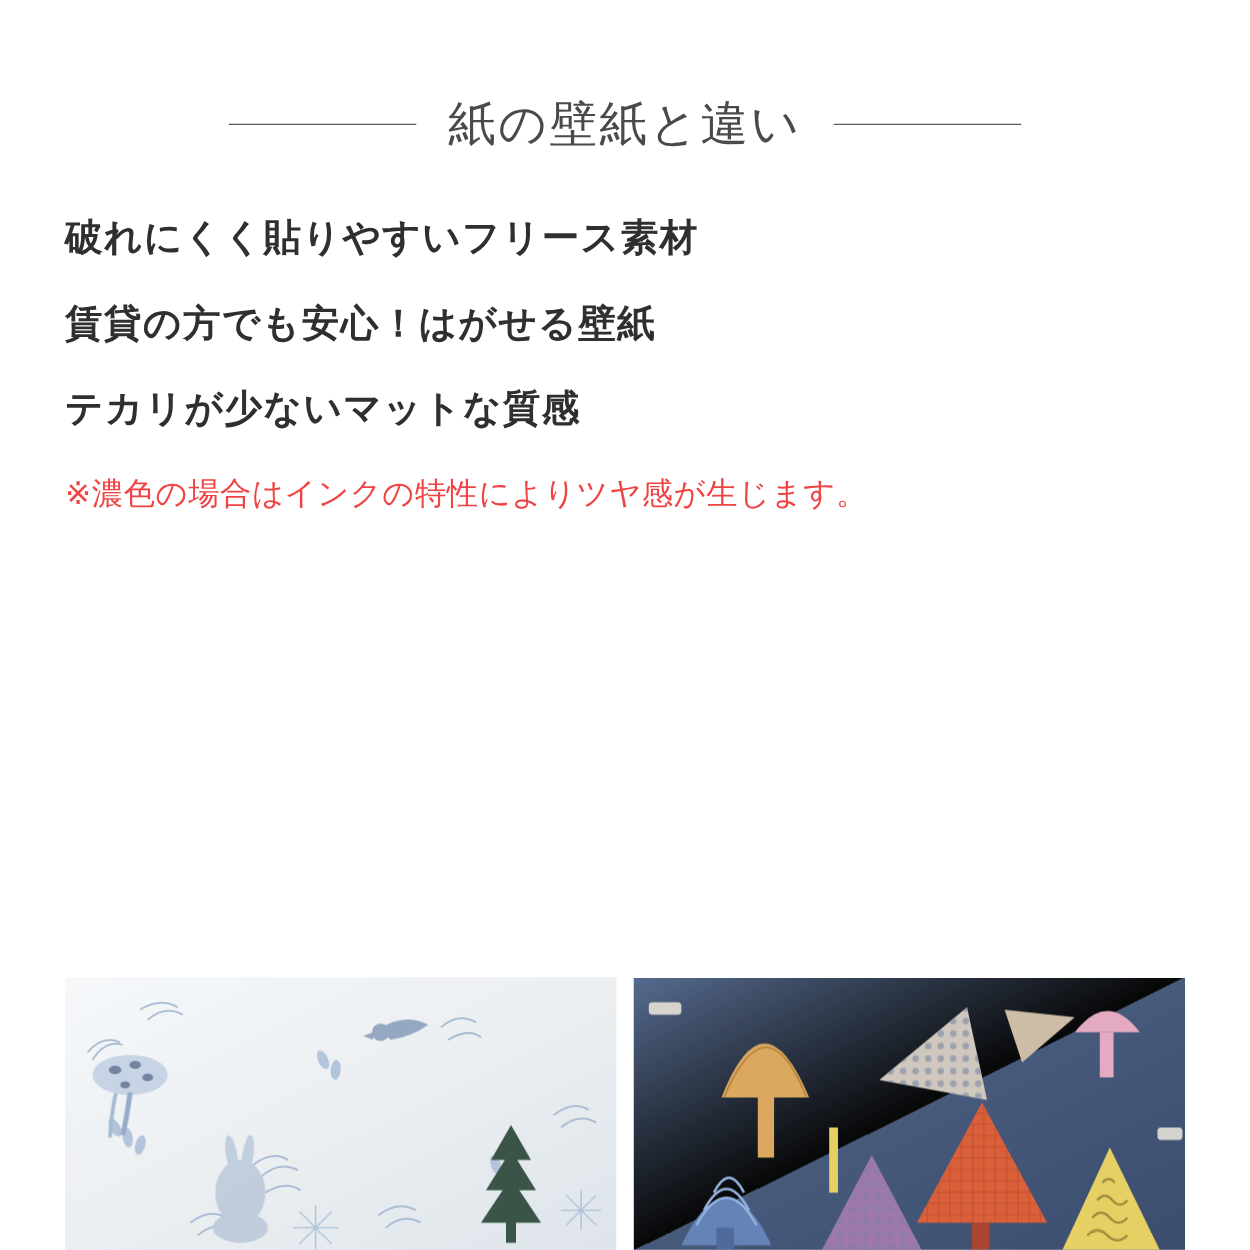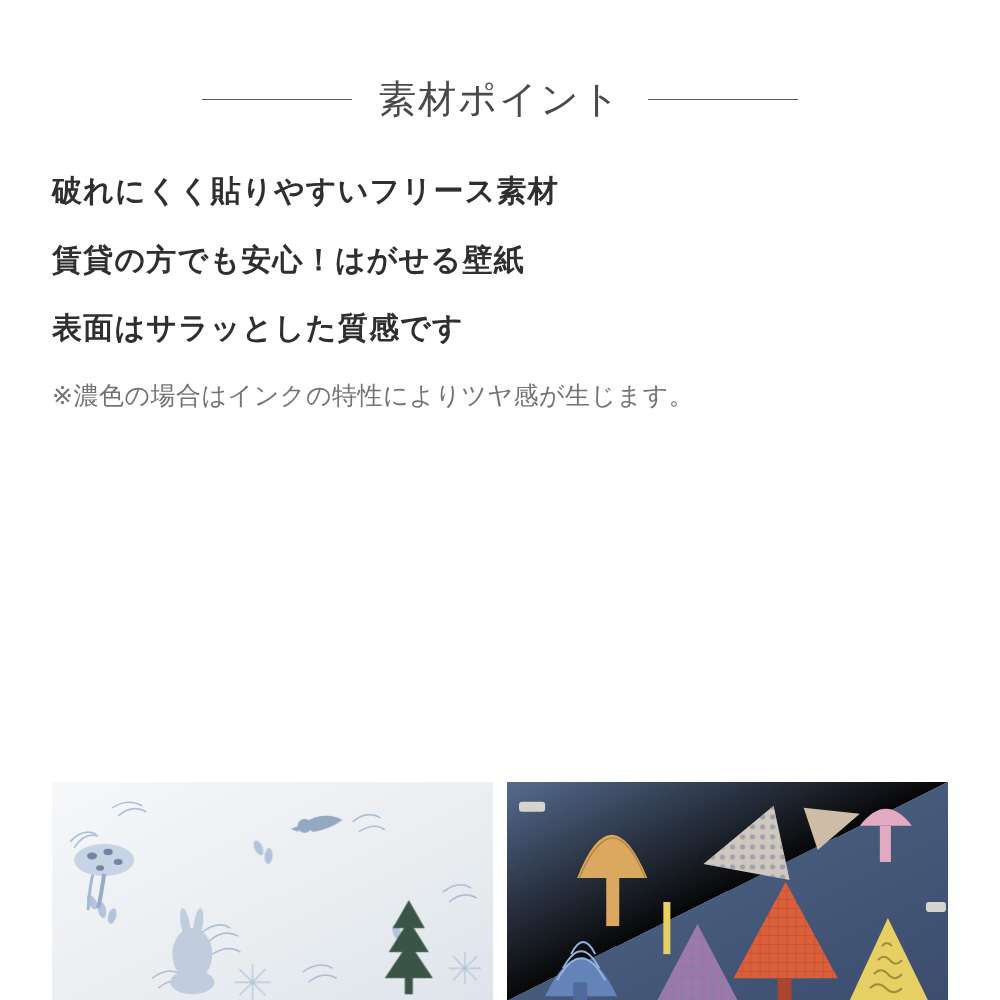--- a/index.html
+++ b/index.html
@@ -63,21 +63,21 @@
   .block-body {
     font-size: 26px;
     line-height: 1.62;
     color: #3a3a3a;
     letter-spacing: 0.6px;
     margin: 0;
   }
   .note {
     font-size: 25px;
     line-height: 1.6;
-    color: #737373;
+    color: #ef4444;
     letter-spacing: 0.5px;
     margin: 26px 0 0 0;
   }
 
   
   .photos {
     position: absolute;
     left: 52px;
     right: 52px;
     bottom: 0;
@@ -104,36 +104,36 @@
   }
   .pr-svg { display: block; width: 100%; height: 100%; }
 </style>
 </head>
 <body>
 
 <div class="page">
 
   <div class="section-head">
     <div class="rule"></div>
-    <div class="section-title">素材ポイント</div>
+    <div class="section-title">紙の壁紙と違い</div>
     <div class="rule"></div>
   </div>
 
   <div class="content">
 
     <div class="block">
       <h2 class="block-title">破れにくく貼りやすいフリース素材</h2>
     </div>
 
     <div class="block">
       <h2 class="block-title">賃貸の方でも安心！はがせる壁紙</h2>
     </div>
 
     <div class="block">
-      <h2 class="block-title">表面はサラッとした質感です</h2>
+      <h2 class="block-title">テカリが少ないマットな質感</h2>
       <p class="note">※濃色の場合はインクの特性によりツヤ感が生じます。</p>
     </div>
 
   </div>
 
   <div class="photos">
 
     <div class="photo photo-left">
       <svg class="pl-svg" viewBox="0 0 440 218" preserveAspectRatio="xMidYMid slice">
         <defs>

